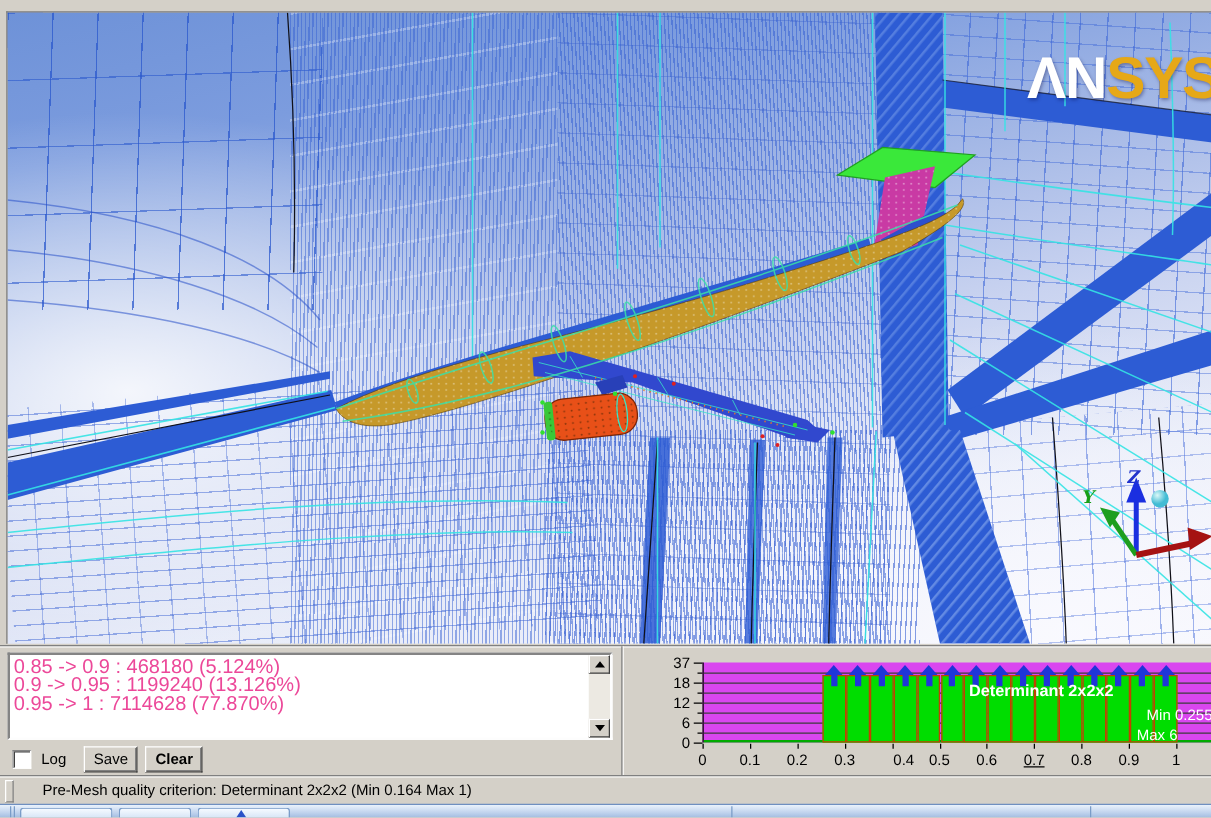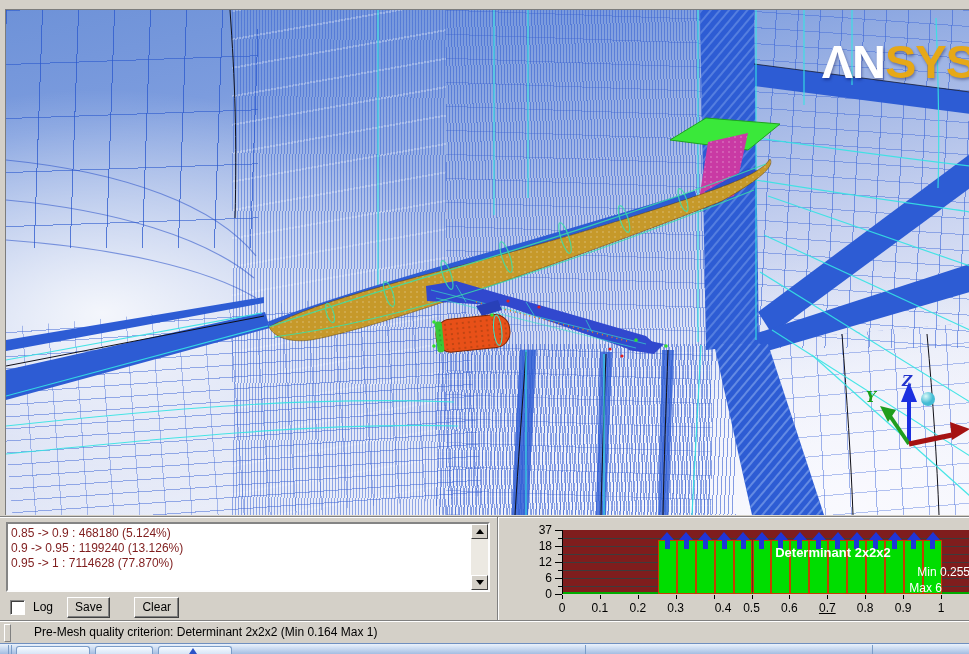--- a/index.html
+++ b/index.html
@@ -41,39 +41,39 @@
   .ansys-logo .an{color:#ffffff;}
   .ansys-logo .sys{color:#e6a817;}
 
   
   .bottom-panel{position:absolute;left:0;top:516px;width:969px;height:104px;background:#d4d0c8;
     border-top:1px solid #808080;box-shadow:inset 0 1px 0 #ffffff;}
   .log-section{position:absolute;left:0;top:0;width:497px;height:104px;}
   .log-box{position:absolute;left:6px;top:5px;width:484px;height:70px;background:#fff;
     border:2px solid;border-color:#848484 #fdfdfd #fdfdfd #848484;box-sizing:border-box;}
   .log-text{position:absolute;left:3px;top:2px;right:20px;bottom:2px;overflow:hidden;}
-  .logline{font-size:12px;line-height:15px;color:#7f1d1d;white-space:nowrap;}
+  .logline{font-size:16px;line-height:15px;color:#ec4899;white-space:nowrap;}
   .sb{position:absolute;right:0;top:0;bottom:0;width:17px;background:#ece9e2;}
   .sb-btn{position:absolute;left:0;width:17px;height:15px;background:#d4d0c8;border:1px solid;
     border-color:#fff #404040 #404040 #fff;box-sizing:border-box;display:flex;align-items:center;justify-content:center;}
   .sb-up{top:0;} .sb-dn{bottom:0;}
   .tri-up{width:0;height:0;border-left:4px solid transparent;border-right:4px solid transparent;border-bottom:5px solid #000;}
   .tri-dn{width:0;height:0;border-left:4px solid transparent;border-right:4px solid transparent;border-top:5px solid #000;}
   .log-controls{position:absolute;left:10px;top:79px;height:22px;display:flex;align-items:center;}
   .cb{width:13px;height:13px;background:#fff;border:1px solid;border-color:#848484 #fff #fff #848484;
     box-shadow:inset 1px 1px 0 #404040;box-sizing:content-box;}
   .cb-label{font-size:12px;color:#000;margin-left:8px;}
   .win-btn{margin-left:14px;font-size:12px;color:#000;background:#d4d0c8;padding:2px 7px 3px;
     border:1px solid;border-color:#fff #404040 #404040 #fff;box-shadow:inset -1px -1px 0 #808080;cursor:default;}
-  .win-btn+.win-btn{margin-left:24px;}
+  .win-btn+.win-btn{margin-left:6px;font-weight:bold;}
   .v-divider{position:absolute;left:497px;top:0;width:1px;height:104px;background:#808080;box-shadow:1px 0 0 #fff;}
 
   
   .hist-section{position:absolute;left:500px;top:0;width:469px;height:104px;}
-  .hist-plot{position:absolute;left:62px;top:13px;width:407px;height:64px;background:#7f1d1d;border-left:1px solid #000;}
+  .hist-plot{position:absolute;left:62px;top:13px;width:407px;height:64px;background:#d946ef;border-left:1px solid #000;}
   .hgrid{position:absolute;left:0;right:0;height:1px;background:#3c3c3c;}
   .baseline{position:absolute;left:0;right:0;bottom:0;height:2px;background:#00aa00;z-index:1;}
   .bar{position:absolute;background:#00dd00;border:1px solid #c34000;box-sizing:border-box;z-index:2;}
   .clip-arrow{position:absolute;width:14px;z-index:3;}
   .ah{display:block;width:0;height:0;border-left:7px solid transparent;border-right:7px solid transparent;border-bottom:8px solid #1f35d8;}
   .as{display:block;width:5px;height:9px;background:#1f35d8;margin:0 auto;}
   .hist-title{position:absolute;left:150px;width:240px;top:15px;text-align:center;color:#fff;font-weight:bold;font-size:13px;z-index:4;white-space:nowrap;}
   .hist-min{position:absolute;right:0;top:35px;color:#fff;font-size:12px;z-index:4;white-space:nowrap;}
   .hist-max{position:absolute;right:28px;top:51px;color:#fff;font-size:12px;z-index:4;white-space:nowrap;}
   .ytick{position:absolute;left:58px;width:4px;height:1px;background:#000;}

